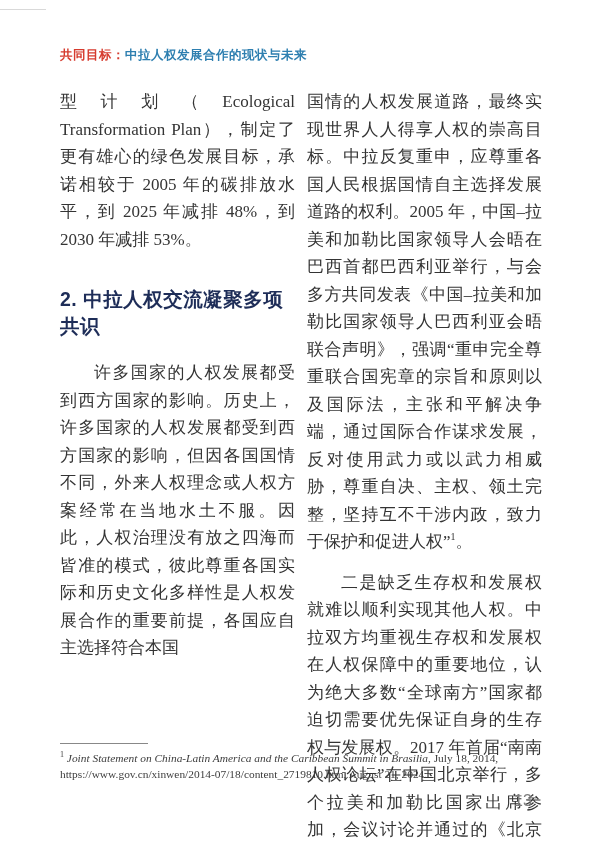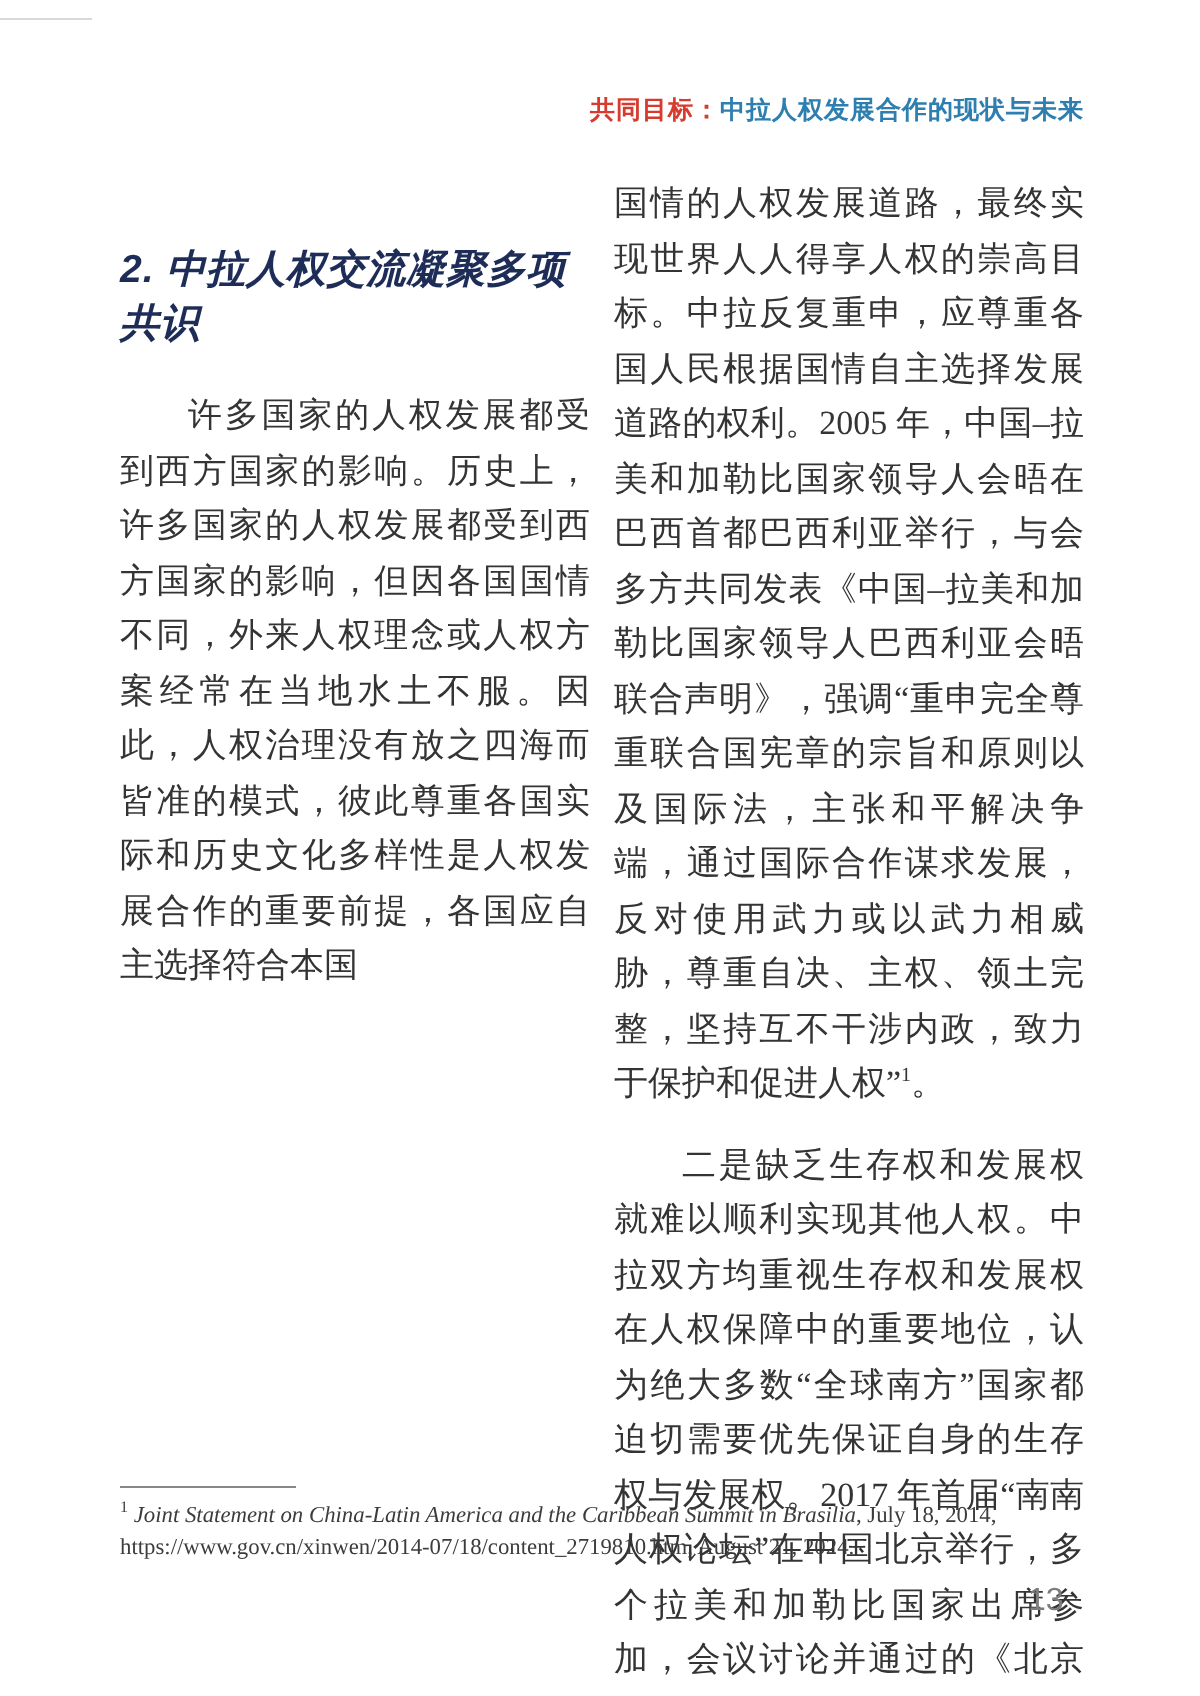--- a/index.html
+++ b/index.html
@@ -20,21 +20,21 @@
     font-family:"Liberation Serif","DejaVu Serif",serif;
     color:var(--body-ink);
   }
   
   .scan-edge{
     position:absolute;top:9px;left:0;width:46px;height:1px;
     background:#d9d9d9;
   }
   .running-header{
     position:absolute;top:47px;left:60px;right:58px;
-    text-align:right;
+    text-align:left;
     font-family:"Liberation Sans","DejaVu Sans",sans-serif;
     font-weight:bold;
     font-size:12.5px;
     letter-spacing:0.5px;
     white-space:nowrap;
   }
   .running-header .hdr-prefix{color:var(--header-red);}
   .running-header .hdr-title{color:var(--header-blue);}
   .content{
     position:absolute;top:88px;left:60px;right:58px;
@@ -53,21 +53,20 @@
   .run.bold{font-weight:normal;}
   .run.italic{font-style:italic;}
   sup.run{font-size:10px;line-height:0;}
   .section-heading{
     margin:33px 0 19px 0;
     font-family:"Liberation Sans","DejaVu Sans",sans-serif;
     font-weight:bold;
     font-size:19.5px;
     color:var(--heading-navy);
     letter-spacing:0.5px;
-    font-style:italic;
   }
   .footnote-area{
     position:absolute;top:743px;left:60px;width:484px;
   }
   .footnote-rule{
     width:88px;height:1px;background:var(--rule-gray);
     margin-bottom:7px;
   }
   .footnote{
     margin:0;
@@ -90,20 +89,21 @@
 <div>
 
   <div class="scan-edge"></div>
 
   <div class="running-header">
     <span class="hdr-prefix">共同目标：</span><span class="hdr-title">中拉人权发展合作的现状与未来</span>
   </div>
 
   <div class="content">
     <div class="col">
+      <p class="para"><span class="run normal">型计划（Ecological Transformation Plan），制定了更有雄心的绿色发展目标，承诺相较于 2005 年的碳排放水平，到 2025 年减排 48%，到 2030 年减排 53%。</span></p>
       <h2 class="section-heading">2. 中拉人权交流凝聚多项共识</h2>
       <p class="para indent"><span class="run bold">许多国家的人权发展都受到西方国家的影响。</span><span class="run normal">历史上，许多国家的人权发展都受到西方国家的影响，但因各国国情不同，外来人权理念或人权方案经常在当地水土不服。因此，人权治理没有放之四海而皆准的模式，彼此尊重各国实际和历史文化多样性是人权发展合作的重要前提，各国应自主选择符合本国</span></p>
     </div>
     <div class="col">
       <p class="para"><span class="run normal">国情的人权发展道路，最终实现世界人人得享人权的崇高目标。中拉反复重申，应尊重各国人民根据国情自主选择发展道路的权利。2005 年，中国–拉美和加勒比国家领导人会晤在巴西首都巴西利亚举行，与会多方共同发表《中国–拉美和加勒比国家领导人巴西利亚会晤联合声明》，强调“重申完全尊重联合国宪章的宗旨和原则以及国际法，主张和平解决争端，通过国际合作谋求发展，反对使用武力或以武力相威胁，尊重自决、主权、领土完整，坚持互不干涉内政，致力于保护和促进人权”</span><sup class="run sup">1</sup><span class="run normal">。</span></p>
       <p class="para indent"><span class="run bold">二是缺乏生存权和发展权就难以顺利实现其他人权。</span><span class="run normal">中拉双方均重视生存权和发展权在人权保障中的重要地位，认为绝大多数“全球南方”国家都迫切需要优先保证自身的生存权与发展权。2017 年首届“南南人权论坛”在中国北京举行，多个拉美和加勒比国家出席参加，会议讨论并通过的《北京宣言》明确提出“以合作促发展，以发展促</span></p>
     </div>
   </div>
 
   <div class="footnote-area">

